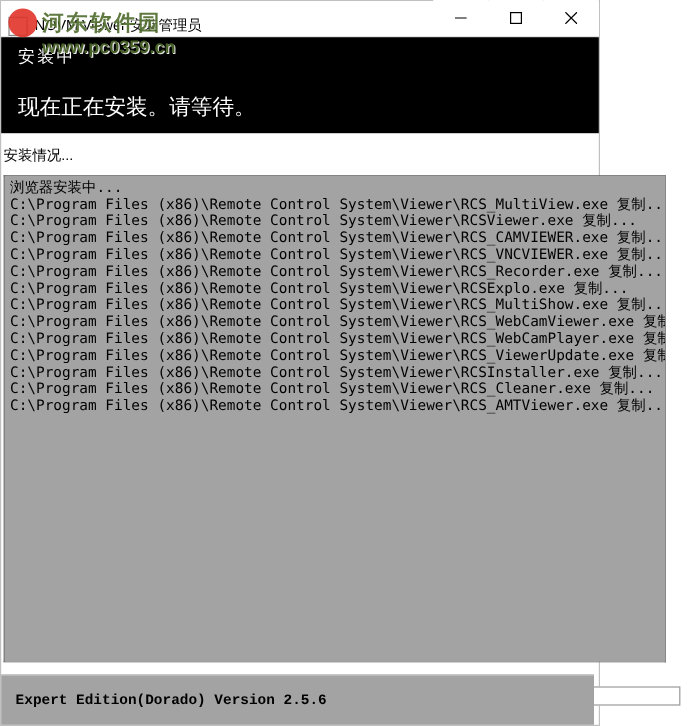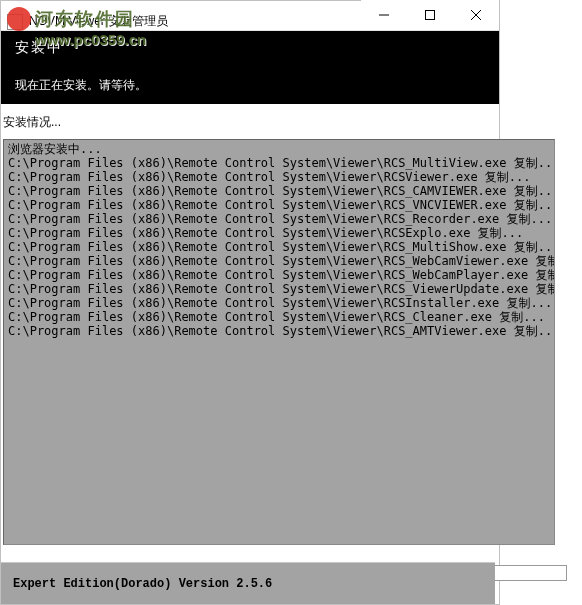--- a/index.html
+++ b/index.html
@@ -15,21 +15,21 @@
 .win-btn svg { width: 10px; height: 10px; }
 
 .watermark { position: absolute; top: 6px; left: 6px; z-index: 10; pointer-events: none; opacity: 0.9; }
 .watermark .wm-top { display: flex; align-items: center; }
 .watermark .wm-logo { width: 24px; height: 24px; border-radius: 50%; background: #e0342a; margin-right: 4px; display: inline-block; }
 .watermark .wm-cn { font-size: 18px; font-weight: bold; color: #4e6b2c; text-shadow: 1px 1px 0 #fff; letter-spacing: 2px; }
 .watermark .wm-url { font-size: 15px; color: #4e6b2c; font-weight: bold; text-shadow: 1px 1px 0 #fff; margin-left: 28px; }
 
 .black-header { background: #000; color: #fff; padding: 8px 14px 10px 14px; }
 .black-header .h1 { font-size: 14px; font-weight: normal; letter-spacing: 2px; margin-bottom: 20px; }
-.black-header .h2 { font-size: 12px; }
+.black-header .h2 { font-size: 18px; }
 
 .content { padding: 10px 2px; }
 .status-label { font-size: 12px; color: #000; margin-bottom: 8px; }
 
 .log-box { border: 1px solid #888; border-top-color: #666; border-left-color: #666; width: 552px; height: 406px; overflow: auto; background: #a3a3a3; padding: 2px 4px; font-family: "SimSun", "MS Gothic", monospace; font-size: 12px; line-height: 14px; white-space: nowrap; }
 .log-line { font-family: "SimSun","MS Gothic",monospace; }
 
 .progress { margin: 10px 14px 0 14px; width: 552px; height: 16px; border: 1px solid #999; background: #fff; position: relative; }
 .progress-seg { display: inline-block; width: 10px; height: 14px; background: #1a57e8; margin-right: 1px; }
 

